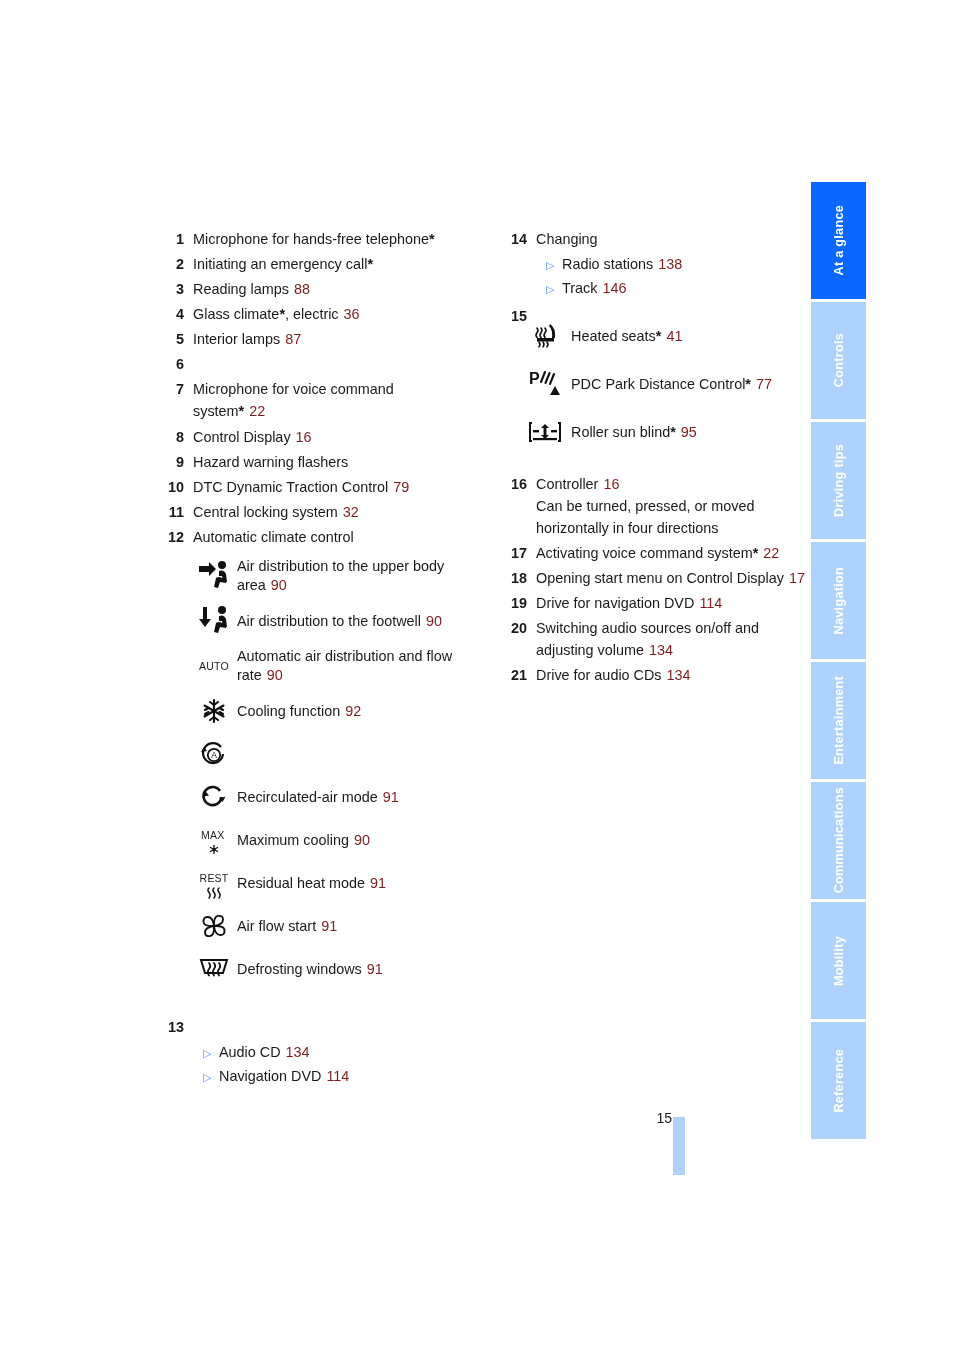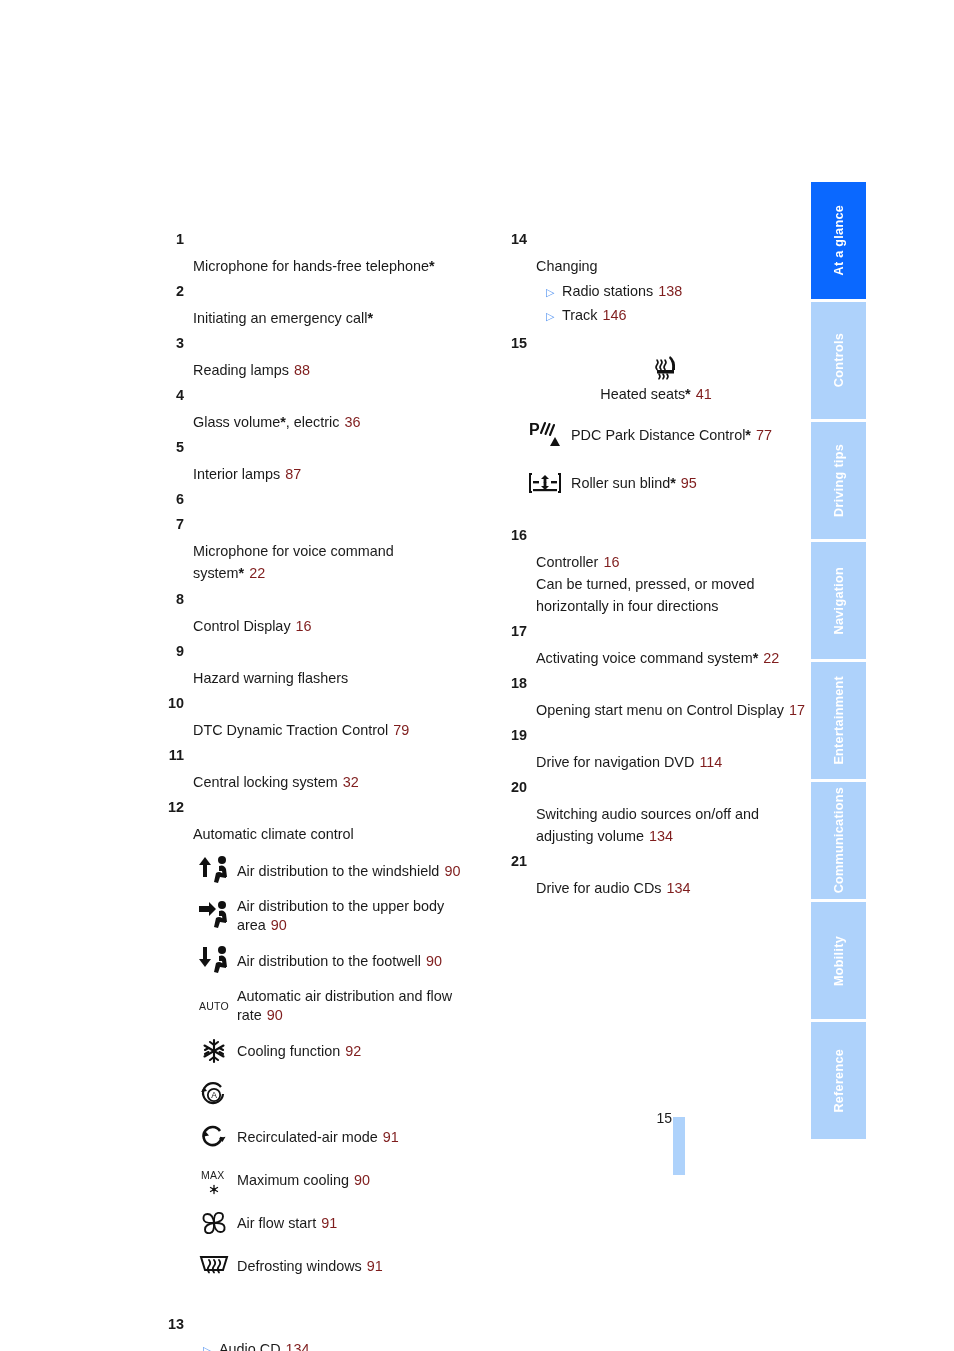--- a/index.html
+++ b/index.html
@@ -39,21 +39,21 @@
     line-height: 22px;
   }
   .entry .num {
     font-weight: bold;
     min-width: 26px;
     text-align: right;
     padding-right: 9px;
     flex: 0 0 auto;
     white-space: nowrap;
   }
-  .entry .body { flex: 1 1 auto; margin-top: 27px; }
+  .entry .body { flex: 1 1 auto; }
   .entry.tall { margin-bottom: 4px; }
 
   .ref {
     color: #7f1d1d;
     margin-left: 5px;
   }
   .star { font-weight: bold; }
 
   
   .subitem {
@@ -167,21 +167,21 @@
       <span class="body"><span>Initiating an emergency call</span><span class="star">*</span></span>
     </div>
 
     <div class="entry">
       <span class="num">3</span>
       <span class="body"><span>Reading lamps</span><span class="ref">88</span></span>
     </div>
 
     <div class="entry">
       <span class="num">4</span>
-      <span class="body"><span>Glass volume</span><span class="star">*</span><span>, electric</span><span class="ref">36</span></span>
+      <span class="body"><span>Glass climate</span><span class="star">*</span><span>, electric</span><span class="ref">36</span></span>
     </div>
 
     <div class="entry">
       <span class="num">5</span>
       <span class="body"><span>Interior lamps</span><span class="ref">87</span></span>
     </div>
 
     <div class="entry">
       <span class="num">6</span>
     </div>
@@ -209,31 +209,20 @@
     <div class="entry">
       <span class="num">11</span>
       <span class="body"><span>Central locking system</span><span class="ref">32</span></span>
     </div>
 
     <div class="entry">
       <span class="num">12</span>
       <span class="body"><span>Automatic climate control</span></span>
     </div>
 
-    <div class="icon-row">
-      <span class="ico">
-        <svg width="34" height="32" viewBox="0 0 34 32">
-          <circle cx="25" cy="5" r="4" fill="#111"></circle>
-          <path d="M22 11 q5 -2 7 3 l1 8 -4 0 -1 -6 -3 0 z" fill="#111"></path>
-          <path d="M19 18 q3 -2 6 0 l4 1 0 4 -6 -1 -2 6 -4 -1 z" fill="#111"></path>
-          <path d="M8 2 l6 8 -4 0 0 12 -4 0 0 -12 -4 0 z" fill="#111"></path>
-        </svg>
-      </span>
-      <span class="lbl"><span>Air distribution to the windshield</span><span class="ref">90</span></span>
-    </div>
 
     <div class="icon-row">
       <span class="ico">
         <svg width="34" height="32" viewBox="0 0 34 32">
           <circle cx="25" cy="5" r="4" fill="#111"></circle>
           <path d="M22 11 q5 -2 7 3 l1 8 -4 0 -1 -6 -3 0 z" fill="#111"></path>
           <path d="M19 18 q3 -2 6 0 l4 1 0 4 -6 -1 -2 6 -4 -1 z" fill="#111"></path>
           <path d="M2 6 l10 0 0 -4 7 7 -7 7 0 -4 -10 0 z" fill="#111"></path>
         </svg>
       </span>
@@ -312,20 +301,35 @@
               <line x1="9.5" y1="3.5" x2="16.5" y2="7.5"></line>
               <line x1="9.5" y1="7.5" x2="16.5" y2="3.5"></line>
             </g>
             <circle cx="13" cy="5.5" r="1.6" fill="#111"></circle>
           </svg>
         </span>
       </span>
       <span class="lbl"><span>Maximum cooling</span><span class="ref">90</span></span>
     </div>
 
+    <div class="icon-row">
+      <span class="ico">
+        <span>
+          <span class="txtico">REST</span>
+          <svg width="26" height="12" viewBox="0 0 26 12" style="display:block;margin:0 auto;">
+            <g fill="none" stroke="#111" stroke-width="1.5" stroke-linecap="round">
+              <path d="M8 11 q2.2 -2.8 0 -5.5 q-2.2 -2.8 0 -4.5"></path>
+              <path d="M13 11 q2.2 -2.8 0 -5.5 q-2.2 -2.8 0 -4.5"></path>
+              <path d="M18 11 q2.2 -2.8 0 -5.5 q-2.2 -2.8 0 -4.5"></path>
+            </g>
+          </svg>
+        </span>
+      </span>
+      <span class="lbl"><span>Residual heat mode</span><span class="ref">91</span></span>
+    </div>
 
     <div class="icon-row">
       <span class="ico">
         <svg width="30" height="28" viewBox="0 0 30 28">
           <g fill="none" stroke="#111" stroke-width="1.9">
             <path d="M15 14 q-1 -9 -6.5 -9 q-4.5 0 -4 5 q0.5 4.5 10.5 4"></path>
             <path d="M15 14 q9 -1.2 9 -6.5 q0 -4.2 -5 -3.6 q-4.5 0.6 -4 10.1"></path>
             <path d="M15 14 q1 9 6.5 9 q4.5 0 4 -5 q-0.5 -4.5 -10.5 -4"></path>
             <path d="M15 14 q-9 1.2 -9 6.5 q0 4.2 5 3.6 q4.5 -0.6 4 -10.1"></path>
           </g>
@@ -375,21 +379,21 @@
     <div class="subitem">
       <span class="tri">▷</span>
       <span><span>Track</span><span class="ref">146</span></span>
     </div>
 
     <div class="entry" style="margin-bottom:0; margin-top:4px;">
       <span class="num">15</span>
       <span class="body"></span>
     </div>
 
-    <div class="icon-row" style="margin-top:-8px;flex-direction:column;">
+    <div class="icon-row" style="margin-top:-8px;">
       <span class="ico">
         <svg width="34" height="30" viewBox="0 0 34 30">
           <path d="M22 3 q6 4 5 14 l-3 0 q1 -8 -3 -12 z" fill="#111"></path>
           <path d="M9 17 l17 0 0 3.5 -17 0 z" fill="#111"></path>
           <g stroke="#111" stroke-width="1.6" stroke-linecap="round" fill="none">
             <path d="M9 7 q2 2.4 0 4.8 q-2 2.4 0 4.8"></path>
             <path d="M13 7 q2 2.4 0 4.8 q-2 2.4 0 4.8"></path>
             <path d="M17 7 q2 2.4 0 4.8 q-2 2.4 0 4.8"></path>
             <path d="M11 21 q2 2.4 0 4.8"></path>
             <path d="M15 21 q2 2.4 0 4.8"></path>

